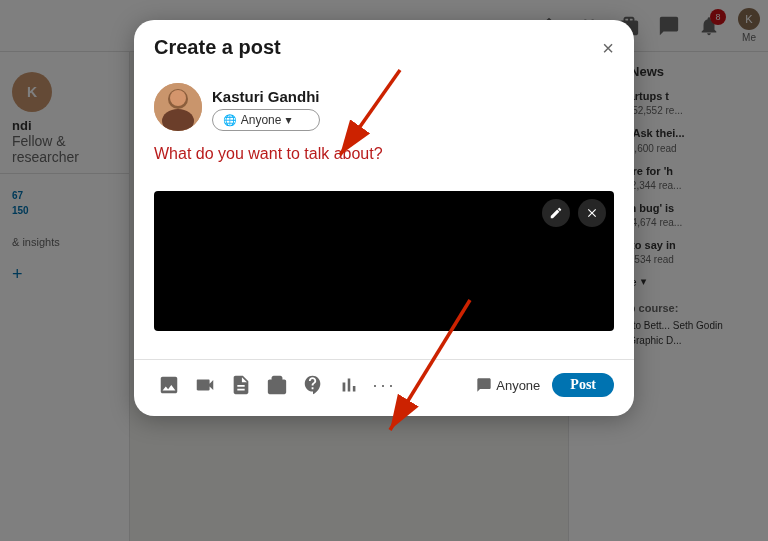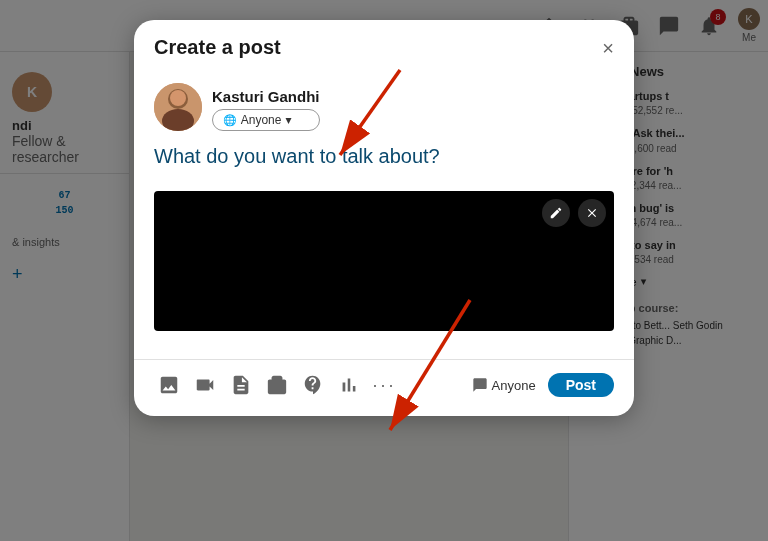--- a/index.html
+++ b/index.html
@@ -109,23 +109,22 @@
     }
 
     .sidebar-stats {
       padding: 8px 12px;
       font-size: 10px;
       color: #0073b1;
     }
 
     .stat-row {
       display: flex;
-      justify-content: center;
+      justify-content: flex-start;
       margin-bottom: 4px;
-      font-family: Liberation Mono, monospace;
     }
     .stat-num { color: #0073b1; font-weight: 600; }
 
     .insights-text {
       padding: 8px 12px;
       font-size: 11px;
       color: #666;
     }
 
     .plus-section {
@@ -316,22 +315,22 @@
       cursor: pointer;
       background: white;
     }
 
     .globe-icon {
       font-size: 11px;
     }
 
     
     .post-placeholder {
-      font-size: 20px;
-      color: #0c4a6e;
+      font-size: 16px;
+      color: #b91c1c;
       margin-bottom: 14px;
       min-height: 32px;
     }
 
     
     .media-preview {
       background: #000;
       border-radius: 4px;
       height: 140px;
       margin-bottom: 12px;
@@ -422,20 +421,21 @@
 
     .post-btn {
       background: #0073b1;
       color: white;
       border: none;
       border-radius: 20px;
       padding: 4px 18px;
       font-size: 14px;
       font-weight: 600;
       cursor: pointer;
+      font-family: Liberation Serif, serif;
     }
 
     
     .person-face {
       position: relative;
       width: 48px;
       height: 48px;
       border-radius: 50%;
       overflow: hidden;
       background: #c9956c;

